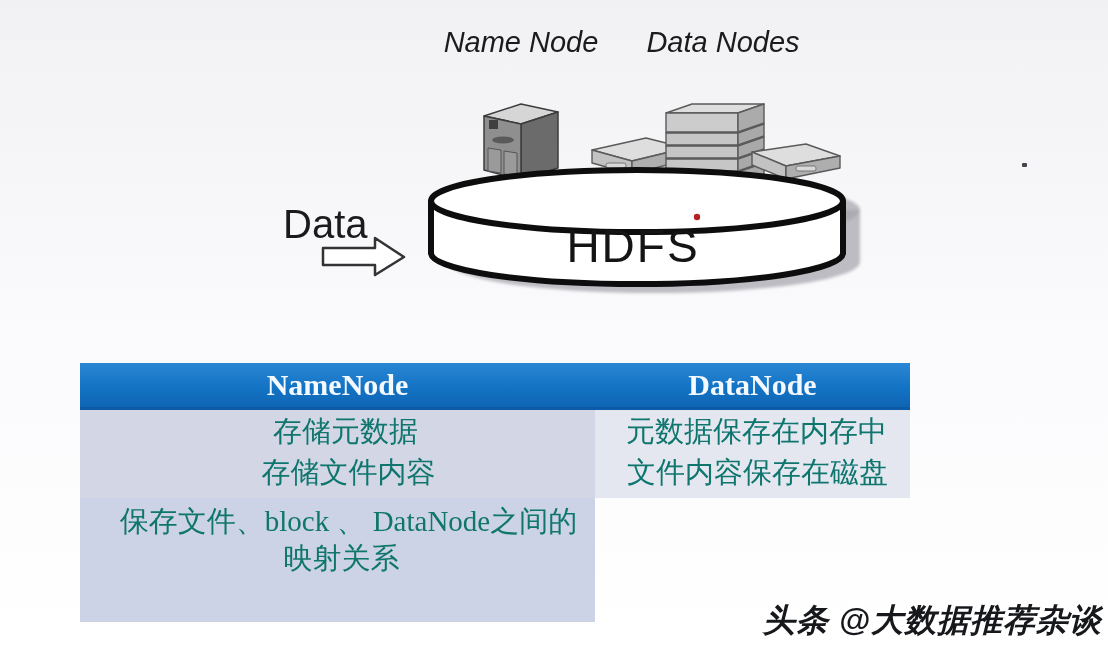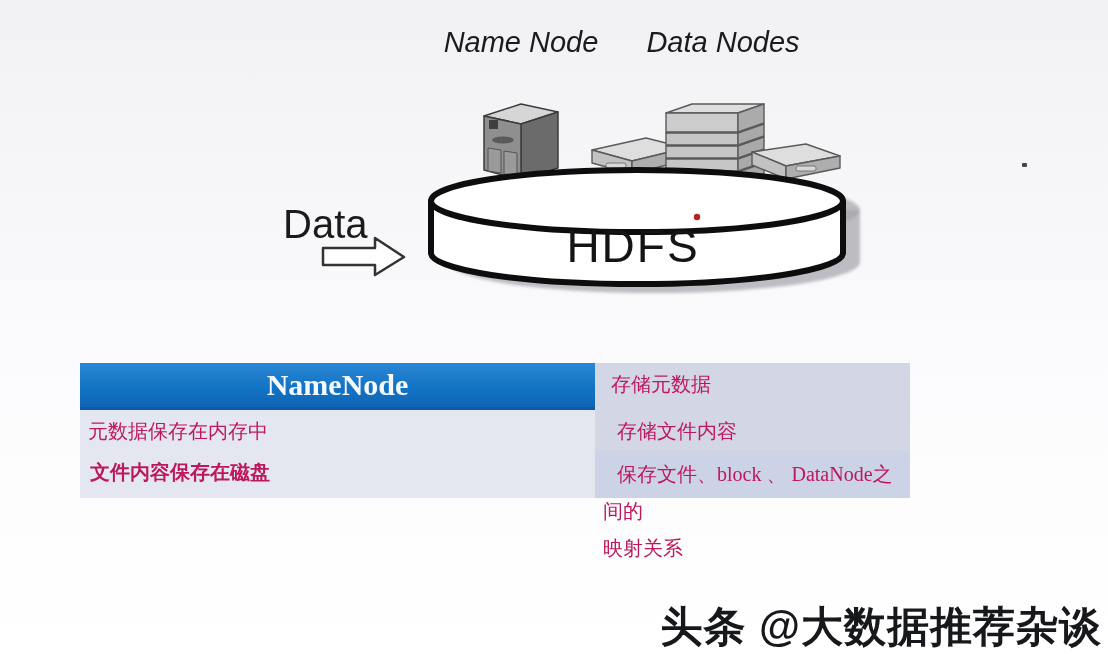--- a/index.html
+++ b/index.html
@@ -20,36 +20,37 @@
     display:grid;grid-template-columns:515px 1fr;grid-template-rows:47px 41px 47px 124px;
     gap:0;
   }
   .th{
     background:linear-gradient(180deg,#2a87d4 0%,#1373c4 55%,#0f65b4 100%);
     border-bottom:3px solid #0d5aa6;box-sizing:border-box;
     display:flex;align-items:center;justify-content:center;
     color:#f4f8ff;font-family:"Liberation Serif",serif;font-weight:bold;font-size:30px;
   }
   .cell{
-    font-family:"Liberation Serif",serif;font-size:20px;color:#be185d;
-    line-height:37px;box-sizing:border-box;padding-top:3px;
+    font-family:"Liberation Serif",serif;font-size:29px;color:#0f766e;
+    line-height:37px;box-sizing:border-box;padding-top:3px;text-align:center;
   }
   .r1{background:#d3d7e5;}
   .r2{background:#e4e7f0;}
   .r3{background:#ccd3e6;padding-top:5px;}
-  .pl8{padding-left:8px;}  .pl10{padding-left:10px;font-weight:bold;}
+  .pl8{padding-left:8px;}  .pl10{padding-left:10px;}
   .pl16{padding-left:16px;} .pl22{padding-left:22px;}
   .ind14{text-indent:14px;}
   
   .watermark{
     position:absolute;right:6px;top:599px;
-    font-family:"Liberation Sans",sans-serif;font-weight:bold;font-size:42px;letter-spacing:1px;
+    font-family:"Liberation Sans",sans-serif;font-weight:bold;font-size:32px;letter-spacing:1px;
     color:#17181c;
     text-shadow:-2px -2px 0 #fff,2px -2px 0 #fff,-2px 2px 0 #fff,2px 2px 0 #fff,0 2px 0 #fff,0 -2px 0 #fff,2px 0 0 #fff,-2px 0 0 #fff;
     white-space:nowrap;
+    font-style:italic;
   }
 </style>
 </head>
 <body>
 
 <svg class="diagram-svg" width="1108" height="360" viewBox="0 0 1108 360">
   <defs>
     <filter id="soft" x="-10%" y="-10%" width="130%" height="130%">
       <feGaussianBlur stdDeviation="1.6"></feGaussianBlur>
     </filter>
@@ -116,20 +117,23 @@
   <text class="data-text" x="283" y="238">Data</text>
   <polygon points="323,248 375,248 375,238 404,257 375,275 375,265 323,265" fill="#ffffff" stroke="#333333" stroke-width="2.5" stroke-linejoin="round"></polygon>
 </svg>
 
 <div class="speck"></div>
 
 <div class="cmp-table">
   <div class="th">
     <span>NameNode</span>
   </div>
+  <div class="th">
+    <span>DataNode</span>
+  </div>
 
   <div class="cell r1 pl16">
     <div>存储元数据</div>
   </div>
   <div class="cell r2 pl8">
     <div>元数据保存在内存中</div>
   </div>
 
   <div class="cell r1 pl22">
     <div>存储文件内容</div>

